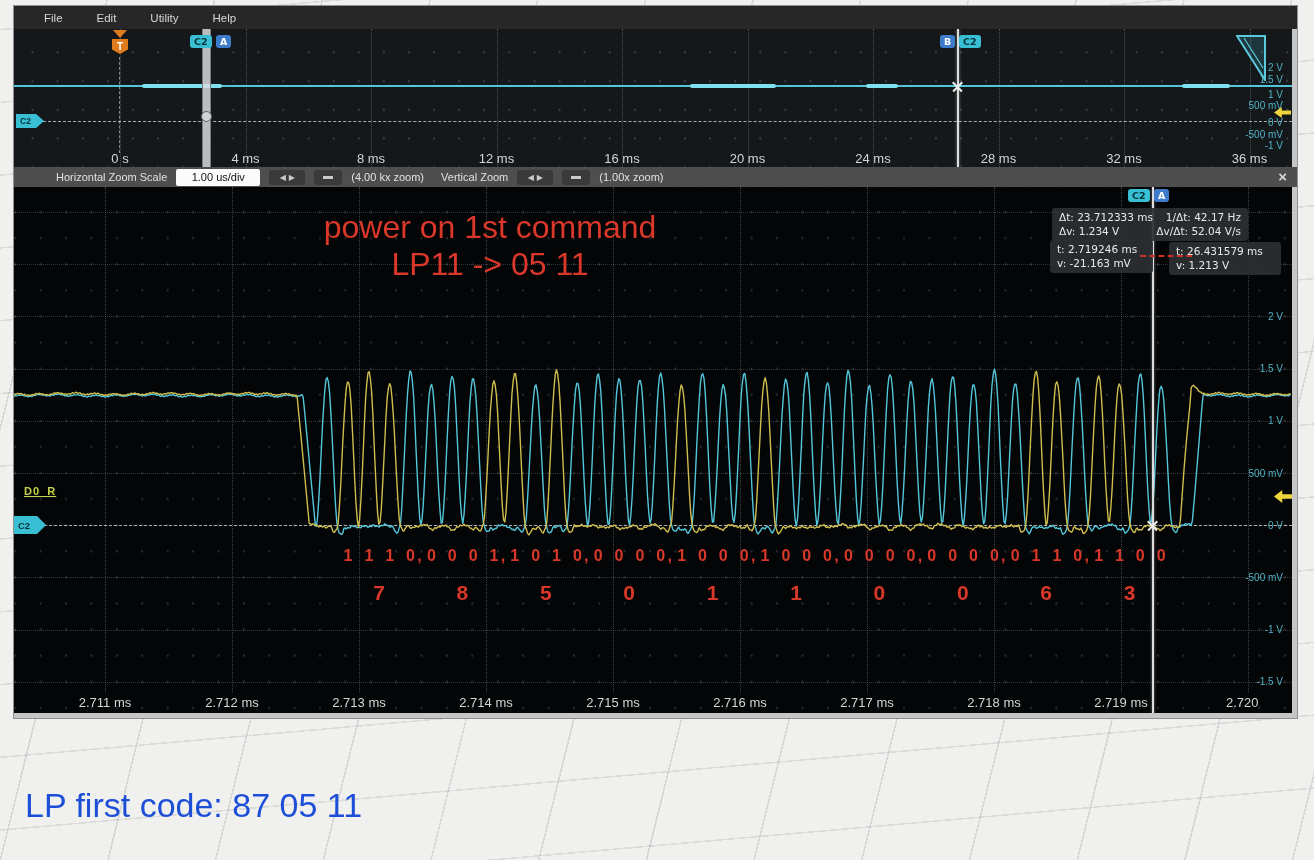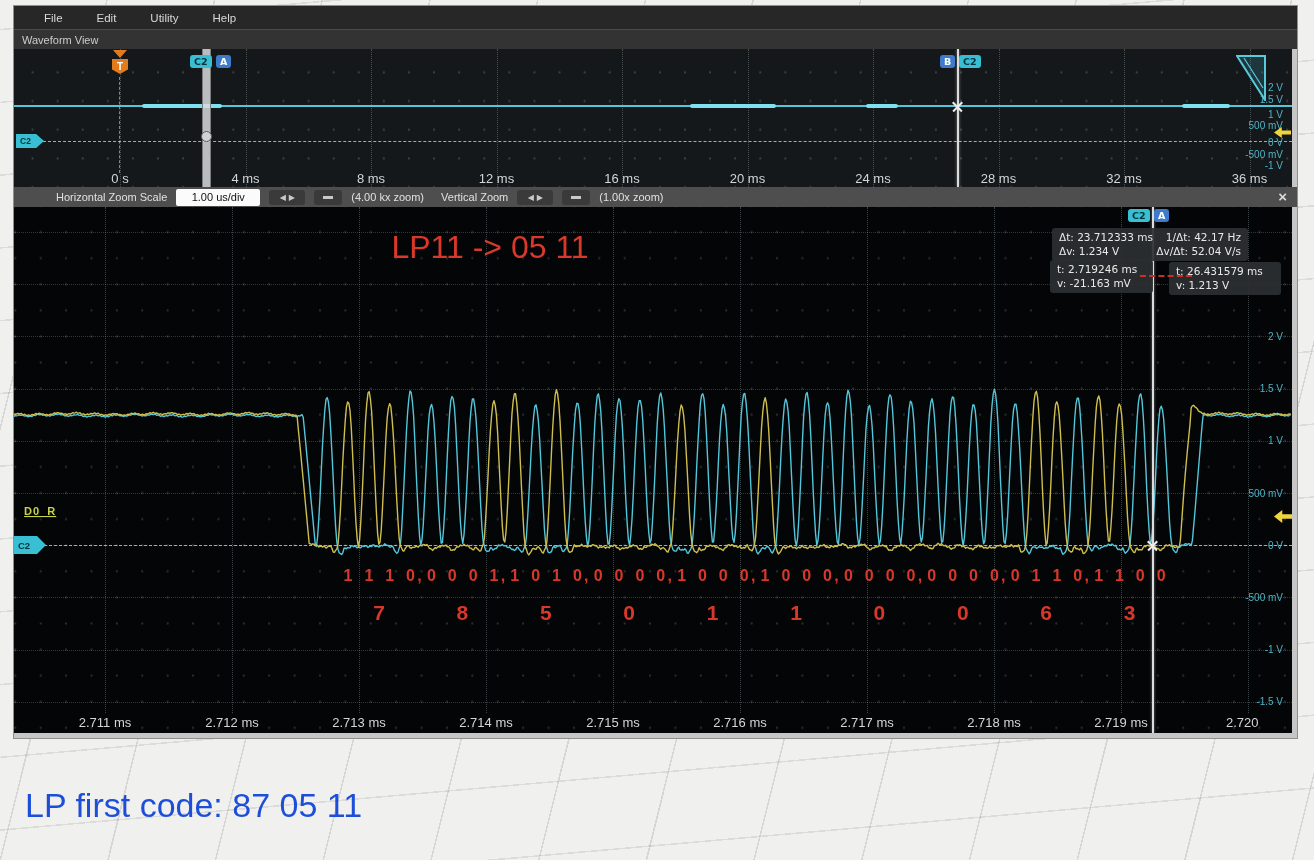--- a/index.html
+++ b/index.html
@@ -89,23 +89,20 @@
 
 <div class="window">
 
   <div class="menubar" id="menubar">
       <span class="mi">File</span>
       <span class="mi">Edit</span>
       <span class="mi">Utility</span>
       <span class="mi">Help</span>
     </div>
 
-  <div class="wfvbar">
-    <span>Waveform View</span>
-  </div>
 
   <div class="overview" id="overview">
     <div class="trig-tri" style="left:99px;top:1px;"></div>
     <div class="trig-box" style="left:98px;top:10px;">T</div>
     <div class="trig-dash" style="left:105px;top:28px;height:96px;"></div>
 
     <div class="zline" style="left:24px;top:92px;width:1254px;"></div>
 
     <div class="chbadge" style="left:2px;top:85px;width:24px;height:14px;font-size:8.5px;">C2</div>
 
@@ -208,20 +205,21 @@
       <div>t: 2.719246 ms</div>
       <div>v: -21.163 mV</div>
     </div>
     <div class="mbox" style="left:1155px;top:55px;width:98px;">
       <div>t: 26.431579 ms</div>
       <div>v: 1.213 V</div>
     </div>
     <div class="reddash" style="left:1126px;top:68px;width:52px;"></div>
 
     <div class="annotation" style="left:256px;top:22px;width:440px;">
+      <div>power on 1st command</div>
       <div>LP11 -&gt; 05 11</div>
     </div>
 
     <div class="lvl-arrow" style="left:1260px;top:303px;width:18px;height:13px;"></div>
   <div class="gridv" style="left: 91px; height: 506px;"></div>
       <div class="gridv" style="left: 218px; height: 506px;"></div>
       <div class="gridv" style="left: 345px; height: 506px;"></div>
       <div class="gridv" style="left: 472px; height: 506px;"></div>
       <div class="gridv" style="left: 599px; height: 506px;"></div>
       <div class="gridv" style="left: 726px; height: 506px;"></div>

